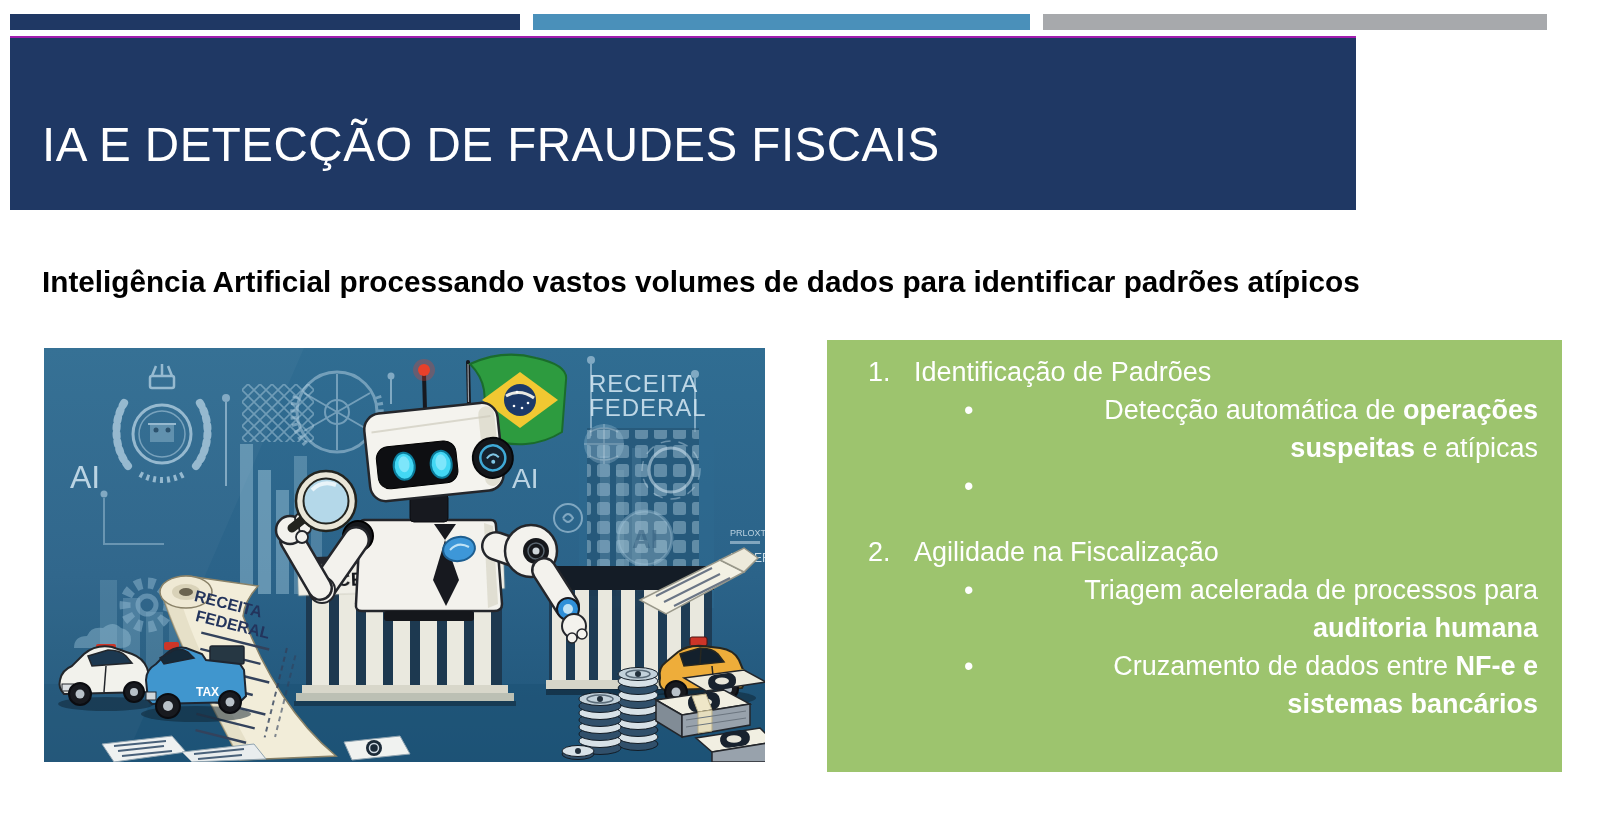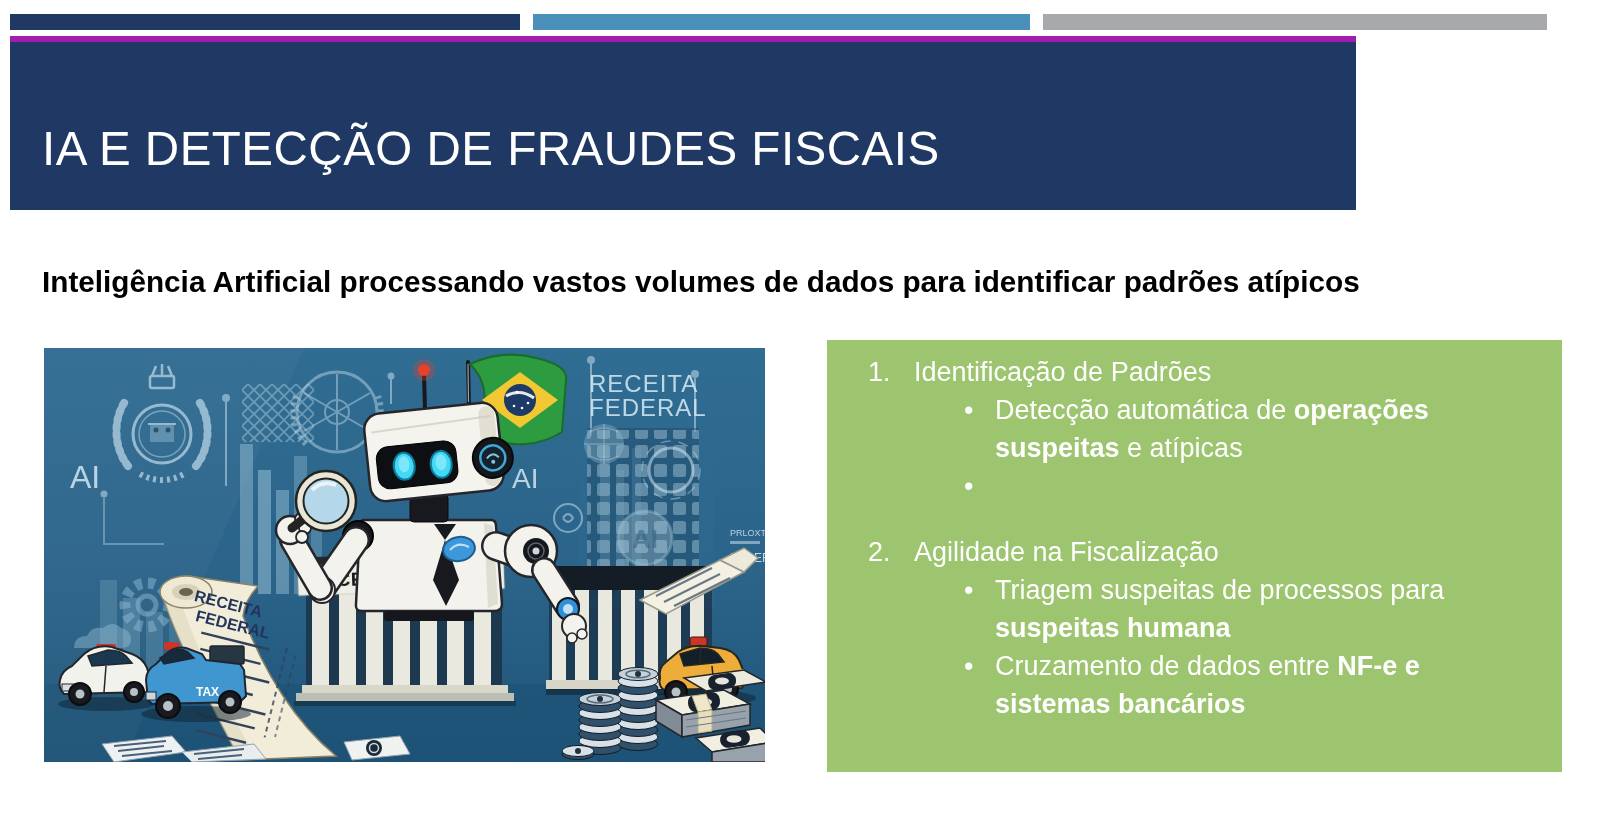--- a/index.html
+++ b/index.html
@@ -10,21 +10,21 @@
   .slide{position:absolute;inset:0;}
   
   .top-bars{position:absolute;left:10px;top:14px;height:16px;display:flex;gap:13px;}
   .bar{height:16px;}
   .bar-navy{width:510px;background:var(--navy);}
   .bar-blue{width:497px;background:var(--steel-blue);}
   .bar-gray{width:504px;background:var(--bar-gray);}
   
   .title-band{
     position:absolute;left:10px;top:36px;width:1346px;height:174px;
-    background:var(--navy);border-top:6px solid #a21caf;box-sizing:border-box;text-align:center;
+    background:var(--navy);border-top:2px solid #a21caf;box-sizing:border-box;text-align:center;
   }
   .slide-title{
     position:absolute;left:32px;top:82px;margin:0;color:#ffffff;
     font-size:49px;font-weight:400;letter-spacing:.5px;line-height:1;
     transform:scaleX(.97);transform-origin:left center;white-space:nowrap;
   }
   
   .subtitle{
     position:absolute;left:42px;top:263px;margin:0;width:1540px;
     color:#000;font-size:30px;font-weight:bold;line-height:1.25;
@@ -38,21 +38,21 @@
     background:var(--green);box-sizing:border-box;color:#fff;
     padding:13px 24px 0 41px;overflow:hidden;
   }
   .list-item{font-size:27px;line-height:38px;}
   .list-item + .list-item{margin-top:28px;}
   .item-head{display:flex;}
   .item-number{width:22px;flex:none;}
   .item-title{flex:1;margin-left:24px;}
   .bullet-row{display:flex;padding-left:96px;}
   .bullet-marker{width:31px;flex:none;}
-  .bullet-text{flex:1;}
+  .bullet-text{flex:1;text-align:right;}
   .bullet-text b{font-weight:bold;}
   svg text{font-family:"Liberation Sans",sans-serif;}
 </style>
 </head>
 <body>
 
 <div class="slide">
 
   <div class="top-bars">
     <div class="bar bar-navy"></div>
@@ -466,21 +466,21 @@
             <span class="bullet-marker">•</span>
           </div>
         </div>
         <div class="list-item">
           <div class="item-head">
             <span class="item-number">2.</span>
             <span class="item-title">Agilidade na Fiscalização</span>
           </div>
           <div class="bullet-row">
             <span class="bullet-marker">•</span>
-            <span class="bullet-text"><span>Triagem suspeitas de processos para </span><b>suspeitas humana</b></span>
+            <span class="bullet-text"><span>Triagem acelerada de processos para </span><b>auditoria humana</b></span>
           </div>
           <div class="bullet-row">
             <span class="bullet-marker">•</span>
             <span class="bullet-text"><span>Cruzamento de dados entre </span><b>NF-e e sistemas bancários</b></span>
           </div>
         </div>
       </div>
   </section>
 
 </div>

